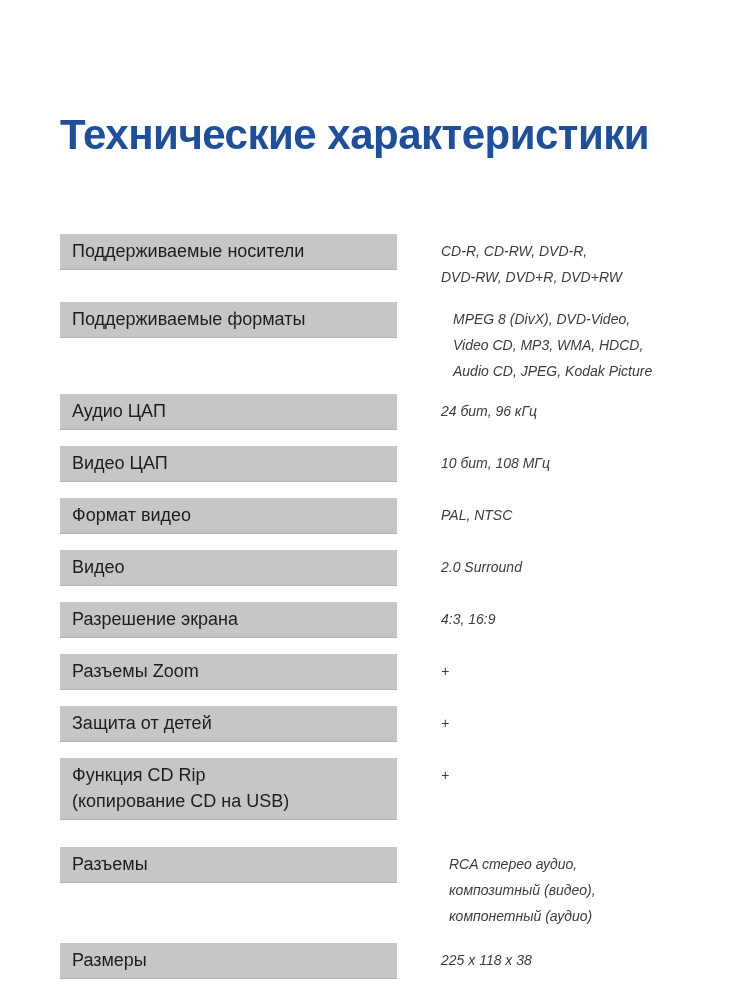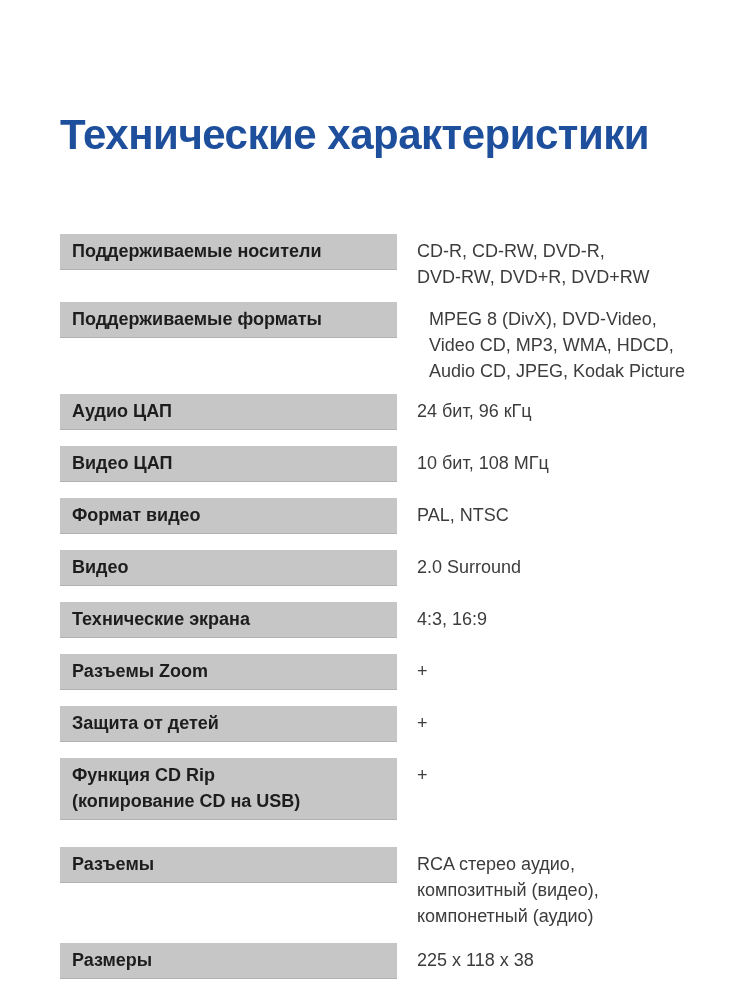--- a/index.html
+++ b/index.html
@@ -34,41 +34,42 @@
     flex-direction:column;
   }
   .row{
     display:flex;
     align-items:flex-start;
     margin-bottom:16px;
   }
   .row:nth-child(1){margin-bottom:12px;}
   .row:nth-child(2){margin-bottom:10px;gap:12px;}
   .row:nth-child(10){margin-bottom:27px;}
-  .row:nth-child(11){margin-bottom:14px;}
+  .row:nth-child(11){margin-bottom:14px;gap:8px;}
   .row:nth-child(12){margin-bottom:0;}
   .label-box{
     flex:0 0 337px;
     width:337px;
     background:var(--box-gray);
     border-bottom:1px solid #b2b2b2;
     padding:4px 16px 5px 12px;
     font-size:18px;
-    font-weight:700;
+    font-weight:400;
     line-height:26px;
     color:var(--label-text);
     white-space:pre-line;
   }
   .value{
-    margin-left:20px;
+    margin-left:44px;
     padding-top:4px;
-    font-size:18px;
+    font-size:14px;
     line-height:26px;
     color:var(--value-text);
     white-space:pre-line;
+    font-style:italic;
   }
 </style>
 </head>
 <body>
 
 <div class="page">
   <h1 class="title">Технические характеристики</h1>
   <div class="spec-table" id="rows">
   <div class="row">
     <div class="label-box">Поддерживаемые носители</div>
@@ -97,21 +98,21 @@
     <div class="label-box">Формат видео</div>
     <div class="value">PAL, NTSC</div>
   </div>
 
   <div class="row">
     <div class="label-box">Видео</div>
     <div class="value">2.0 Surround</div>
   </div>
 
   <div class="row">
-    <div class="label-box">Технические экрана</div>
+    <div class="label-box">Разрешение экрана</div>
     <div class="value">4:3, 16:9</div>
   </div>
 
   <div class="row">
     <div class="label-box">Разъемы Zoom</div>
     <div class="value">+</div>
   </div>
 
   <div class="row">
     <div class="label-box">Защита от детей</div>

